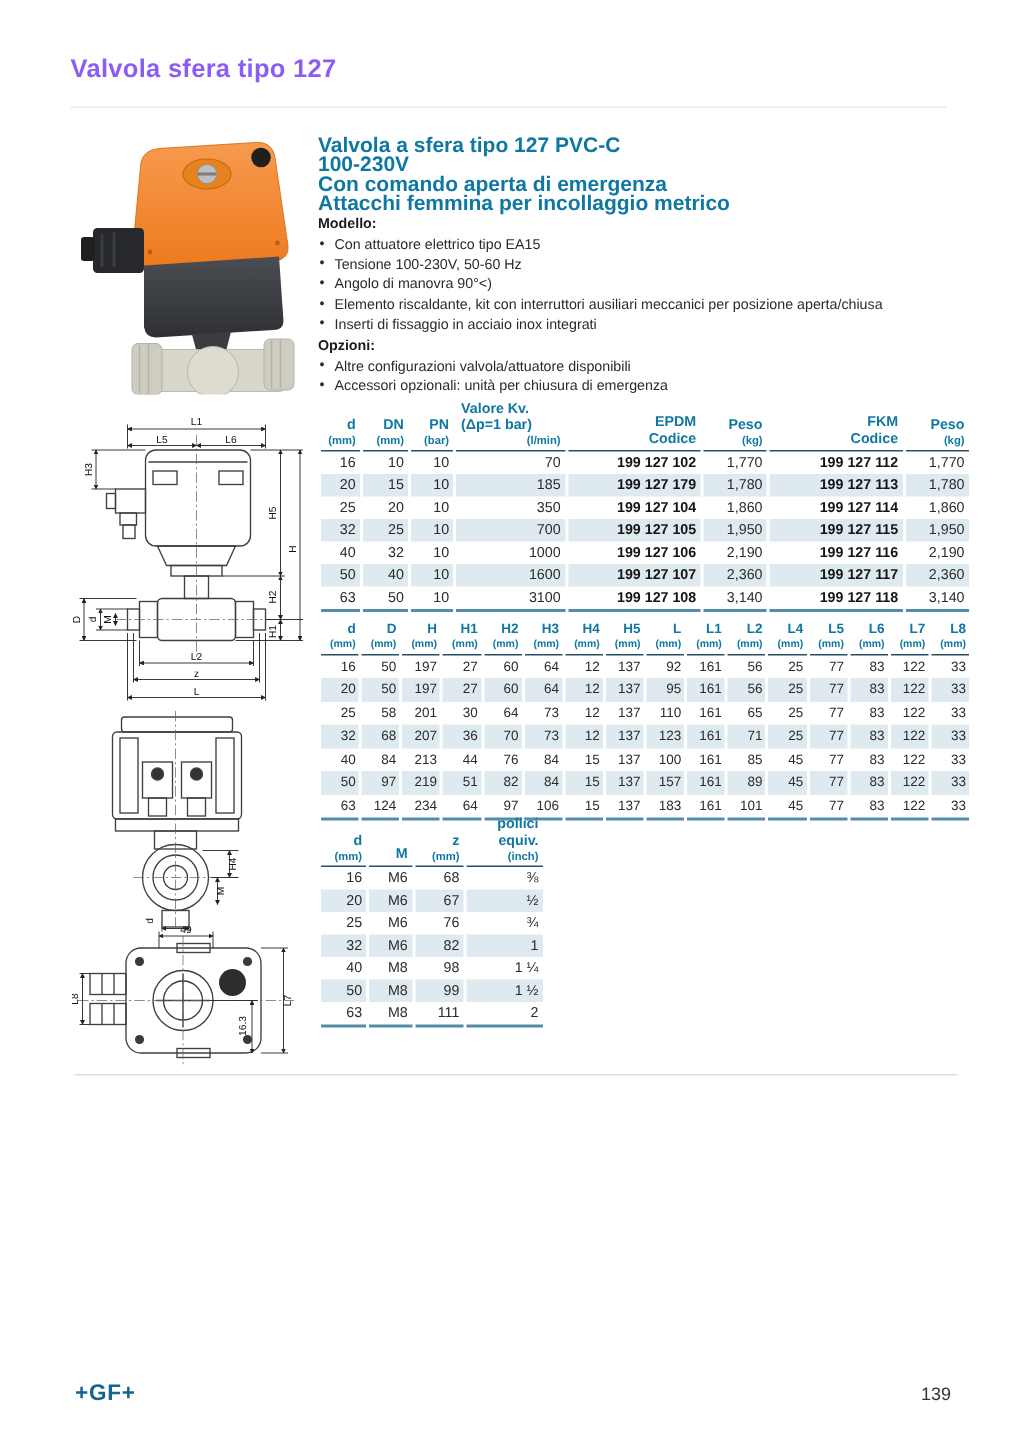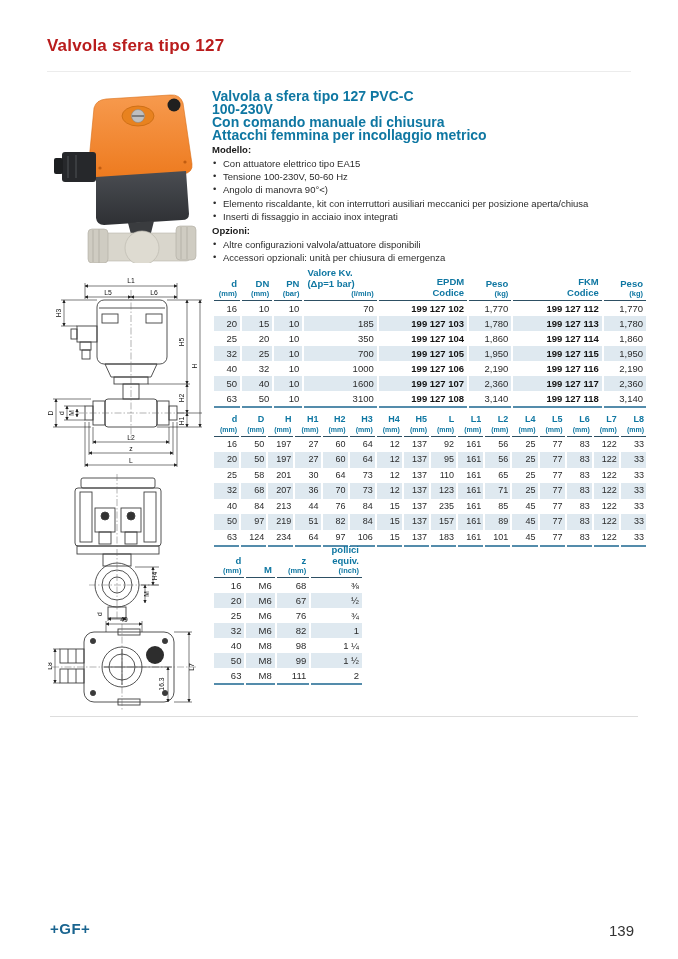--- a/index.html
+++ b/index.html
@@ -4,21 +4,21 @@
 <style>
   * { box-sizing: border-box; margin: 0; padding: 0; }
   html,body { background:#fff; }
   body {
     width: 678px; height: 959px; position: relative;
     font-family: "Liberation Sans", sans-serif; color:#2b2b2b; overflow: hidden;
   }
   .abs { position: absolute; }
 
   
-  #page-title { left:47px; top:36px; font-size:17px; font-weight:bold; color:#b91c1c; letter-spacing:0.2px; }
+  #page-title { left:47px; top:36px; font-size:17px; font-weight:bold; color:#8b5cf6; letter-spacing:0.2px; }
   #title-rule { left:47px; top:71px; width:584px; height:1px; background:#ececec; }
 
   
   #intro { left:212px; top:90px; width:438px; }
   #intro .headline p { font-size:14px; font-weight:bold; color:#0f77a2; line-height:13px; }
   .sec-label { font-size:9.5px; font-weight:bold; color:#1a1a1a; margin-top:1px; line-height:13px; }
   ul.bullets { margin-top:1px; list-style:none; font-size:9.5px; color:#2b2b2b; }
   ul.bullets li { line-height:13.2px; padding-left:11px; position:relative; white-space:nowrap; }
   ul.bullets li::before { content:"•"; position:absolute; left:1px; top:-1px; }
 
@@ -48,21 +48,21 @@
   #table3 th.c0{width:30px} #table3 th.c1{width:28px} #table3 th.c2{width:32px} #table3 th.c3{width:50px}
 
   
   svg text { font-size:6.8px; fill:#111; font-family:"Liberation Sans", sans-serif; }
   .struct { stroke:#3f3f3f; stroke-width:0.9; fill:none; }
   .dim { stroke:#222; stroke-width:0.6; fill:none; }
   .cline { stroke:#666; stroke-width:0.5; fill:none; stroke-dasharray:7 2 1.5 2; }
 
   
   #brand { left:50px; top:920px; font-size:15px; font-weight:bold; color:#19648f; letter-spacing:0.5px; }
-  #page-num { right:44px; top:922px; font-size:15px; color:#333; }
+  #page-num { right:44px; top:922px; font-size:12px; color:#333; }
 
   #divider { left:50px; top:716px; width:588px; height:1px; background:#ddd; }
 </style>
 </head>
 <body>
 
 <div class="abs" id="page-title">Valvola sfera tipo 127</div>
 <div class="abs" id="title-rule"></div>
 
 <svg class="abs" style="left:50px;top:78px;" width="165" height="185" viewBox="0 0 165 185">
@@ -102,21 +102,21 @@
     <line x1="131" y1="149" x2="131" y2="181" stroke="#b5b2a8" stroke-width="1"></line>
     <line x1="137" y1="149" x2="137" y2="181" stroke="#b5b2a8" stroke-width="1"></line>
     <circle cx="92" cy="170" r="17" fill="#dedbd1" stroke="#bdbab0" stroke-width="0.7"></circle>
   </g>
 </svg>
 
 <div class="abs" id="intro">
   <div class="headline">
     <p>Valvola a sfera tipo 127 PVC-C</p>
     <p>100-230V</p>
-    <p>Con comando manuale di chiusura</p>
+    <p>Con comando aperta di emergenza</p>
     <p>Attacchi femmina per incollaggio metrico</p>
   </div>
   <div class="sec-label">Modello:</div>
   <ul class="bullets">
       <li>Con attuatore elettrico tipo EA15</li>
       <li>Tensione 100-230V, 50-60 Hz</li>
       <li>Angolo di manovra 90°&lt;)</li>
       <li>Elemento riscaldante, kit con interruttori ausiliari meccanici per posizione aperta/chiusa</li>
       <li>Inserti di fissaggio in acciaio inox integrati</li>
     </ul>
@@ -175,21 +175,21 @@
           <td class="c4">199 127 102</td>
           <td class="c5">1,770</td>
           <td class="c6">199 127 112</td>
           <td class="c7">1,770</td>
         </tr>
         <tr>
           <td class="c0">20</td>
           <td class="c1">15</td>
           <td class="c2">10</td>
           <td class="c3">185</td>
-          <td class="c4">199 127 103</td>
+          <td class="c4">199 127 179</td>
           <td class="c5">1,780</td>
           <td class="c6">199 127 113</td>
           <td class="c7">1,780</td>
         </tr>
         <tr>
           <td class="c0">25</td>
           <td class="c1">20</td>
           <td class="c2">10</td>
           <td class="c3">350</td>
           <td class="c4">199 127 104</td>
@@ -386,21 +386,21 @@
         </tr>
         <tr>
           <td class="c0">40</td>
           <td class="c1">84</td>
           <td class="c2">213</td>
           <td class="c3">44</td>
           <td class="c4">76</td>
           <td class="c5">84</td>
           <td class="c6">15</td>
           <td class="c7">137</td>
-          <td class="c8">235</td>
+          <td class="c8">100</td>
           <td class="c9">161</td>
           <td class="c10">85</td>
           <td class="c11">45</td>
           <td class="c12">77</td>
           <td class="c13">83</td>
           <td class="c14">122</td>
           <td class="c15">33</td>
         </tr>
         <tr>
           <td class="c0">50</td>

